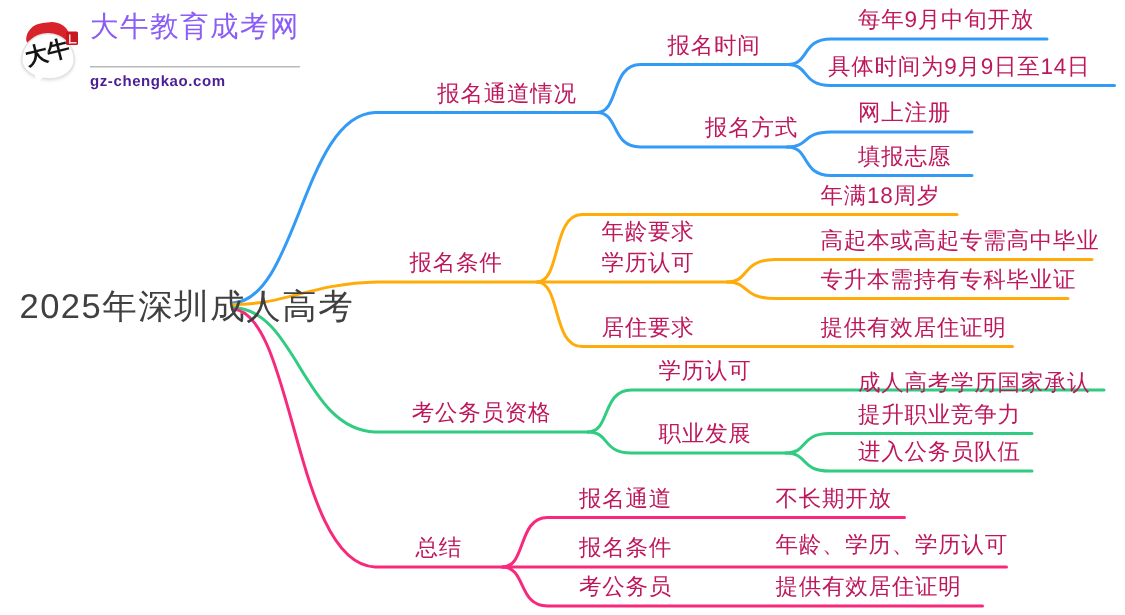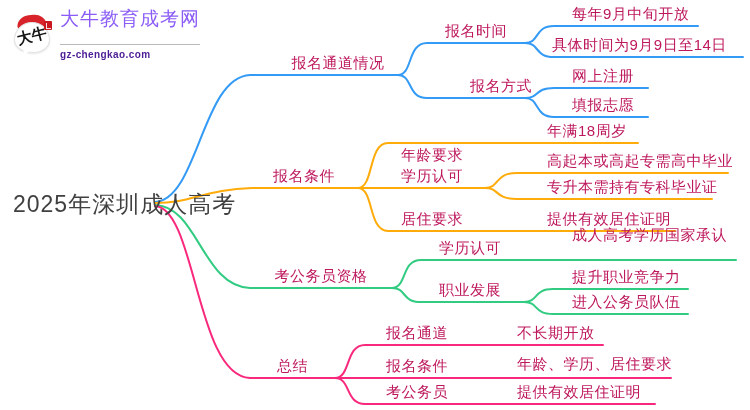--- a/index.html
+++ b/index.html
@@ -102,20 +102,20 @@
   <div class="lbl ctr" style="left:377px;top:383px;width:80px;">考公务员</div>
 
   <div class="lbl" style="left:572px;top:5px;">每年9月中旬开放</div>
   <div class="lbl" style="left:552px;top:36px;">具体时间为9月9日至14日</div>
   <div class="lbl" style="left:572px;top:67px;">网上注册</div>
   <div class="lbl" style="left:572px;top:96px;">填报志愿</div>
   <div class="lbl" style="left:547px;top:122px;">年满18周岁</div>
   <div class="lbl" style="left:547px;top:152px;">高起本或高起专需高中毕业</div>
   <div class="lbl" style="left:547px;top:178px;">专升本需持有专科毕业证</div>
   <div class="lbl" style="left:547px;top:210px;">提供有效居住证明</div>
-  <div class="lbl" style="left:572px;top:226px;">成人高考学历国家承认</div>
+  <div class="lbl" style="left:572px;top:247px;">成人高考学历国家承认</div>
   <div class="lbl" style="left:572px;top:268px;">提升职业竞争力</div>
   <div class="lbl" style="left:572px;top:293px;text-align:center;">进入公务员队伍</div>
   <div class="lbl" style="left:517px;top:324px;">不长期开放</div>
-  <div class="lbl" style="left:517px;top:355px;">年龄、学历、居住要求</div>
+  <div class="lbl" style="left:517px;top:355px;">年龄、学历、学历认可</div>
   <div class="lbl" style="left:517px;top:383px;">提供有效居住证明</div>
 
 </div>
 
 </body></html>

